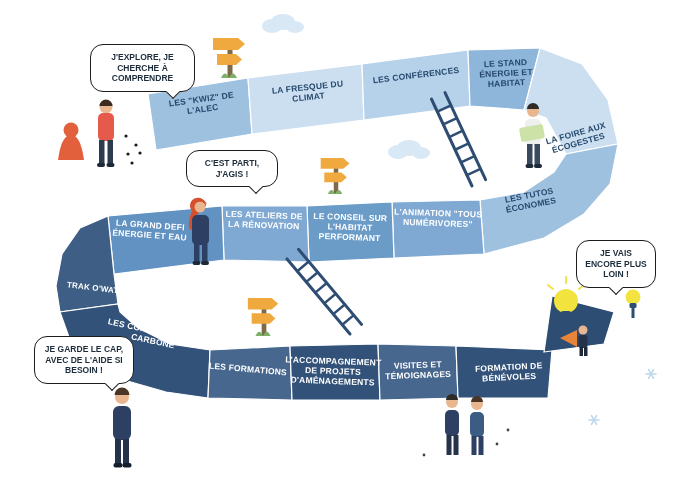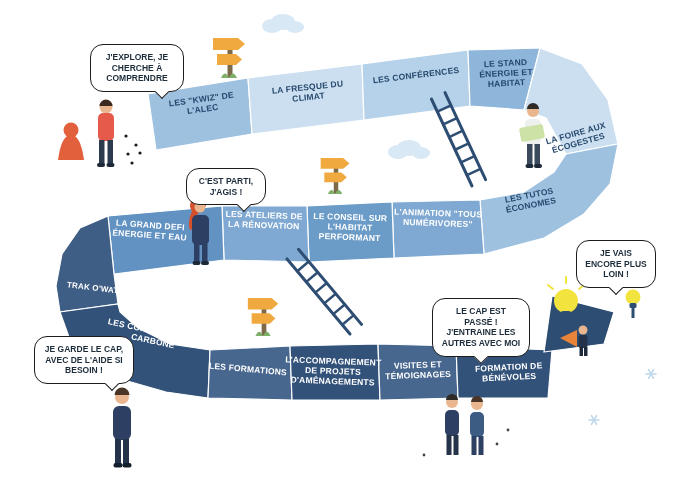--- a/index.html
+++ b/index.html
@@ -202,19 +202,18 @@
   <div class="stage" style="left:306px;top:212px;width:88px;transform:rotate(2deg)">LE CONSEIL SUR L'HABITAT PERFORMANT</div>
   <div class="stage" style="left:222px;top:210px;width:84px;transform:rotate(2deg)">LES ATELIERS DE LA RÉNOVATION</div>
   <div class="stage" style="left:102px;top:220px;width:96px;transform:rotate(4deg)">LA GRAND DEFI ÉNERGIE ET EAU</div>
   <div class="stage" style="left:56px;top:284px;width:84px;transform:rotate(7deg);font-size:8px">TRAK O'WATTS</div>
   <div class="stage" style="left:104px;top:326px;width:100px;transform:rotate(12deg)">LES CONVERSATIONS CARBONE</div>
   <div class="stage" style="left:206px;top:364px;width:84px;transform:rotate(5deg)">LES FORMATIONS</div>
   <div class="stage" style="left:284px;top:356px;width:98px;transform:rotate(2deg)">L'ACCOMPAGNEMENT DE PROJETS D'AMÉNAGEMENTS</div>
   <div class="stage" style="left:378px;top:360px;width:80px;transform:rotate(-2deg)">VISITES ET TÉMOIGNAGES</div>
   <div class="stage" style="left:462px;top:362px;width:94px;transform:rotate(-3deg)">FORMATION DE BÉNÉVOLES</div>
 
-  <div class="bubble tail-br" style="left:90px;top:44px;width:94px">J'EXPLORE, JE CHERCHE À COMPRENDRE</div>
-  <div class="bubble tail-br" style="left:186px;top:168px;width:80px">C'EST PARTI, J'AGIS !</div>
+  <div class="bubble tail-br" style="left:90px;top:44px;width:105px">J'EXPLORE, JE CHERCHE À COMPRENDRE</div>
+  <div class="bubble tail-br" style="left:186px;top:150px;width:92px">C'EST PARTI, J'AGIS !</div>
   <div class="bubble" style="left:576px;top:240px;width:80px">JE VAIS ENCORE PLUS LOIN !</div>
-  <div class="bubble" style="left:432px;top:298px;width:98px">LE CAP EST PASSÉ ! J'ENTRAINE LES AUTRES AVEC MOI</div>
   <div class="bubble tail-br" style="left:34px;top:336px;width:100px">JE GARDE LE CAP, AVEC DE L'AIDE SI BESOIN !</div>
 
 </div>
 
 </body></html>

